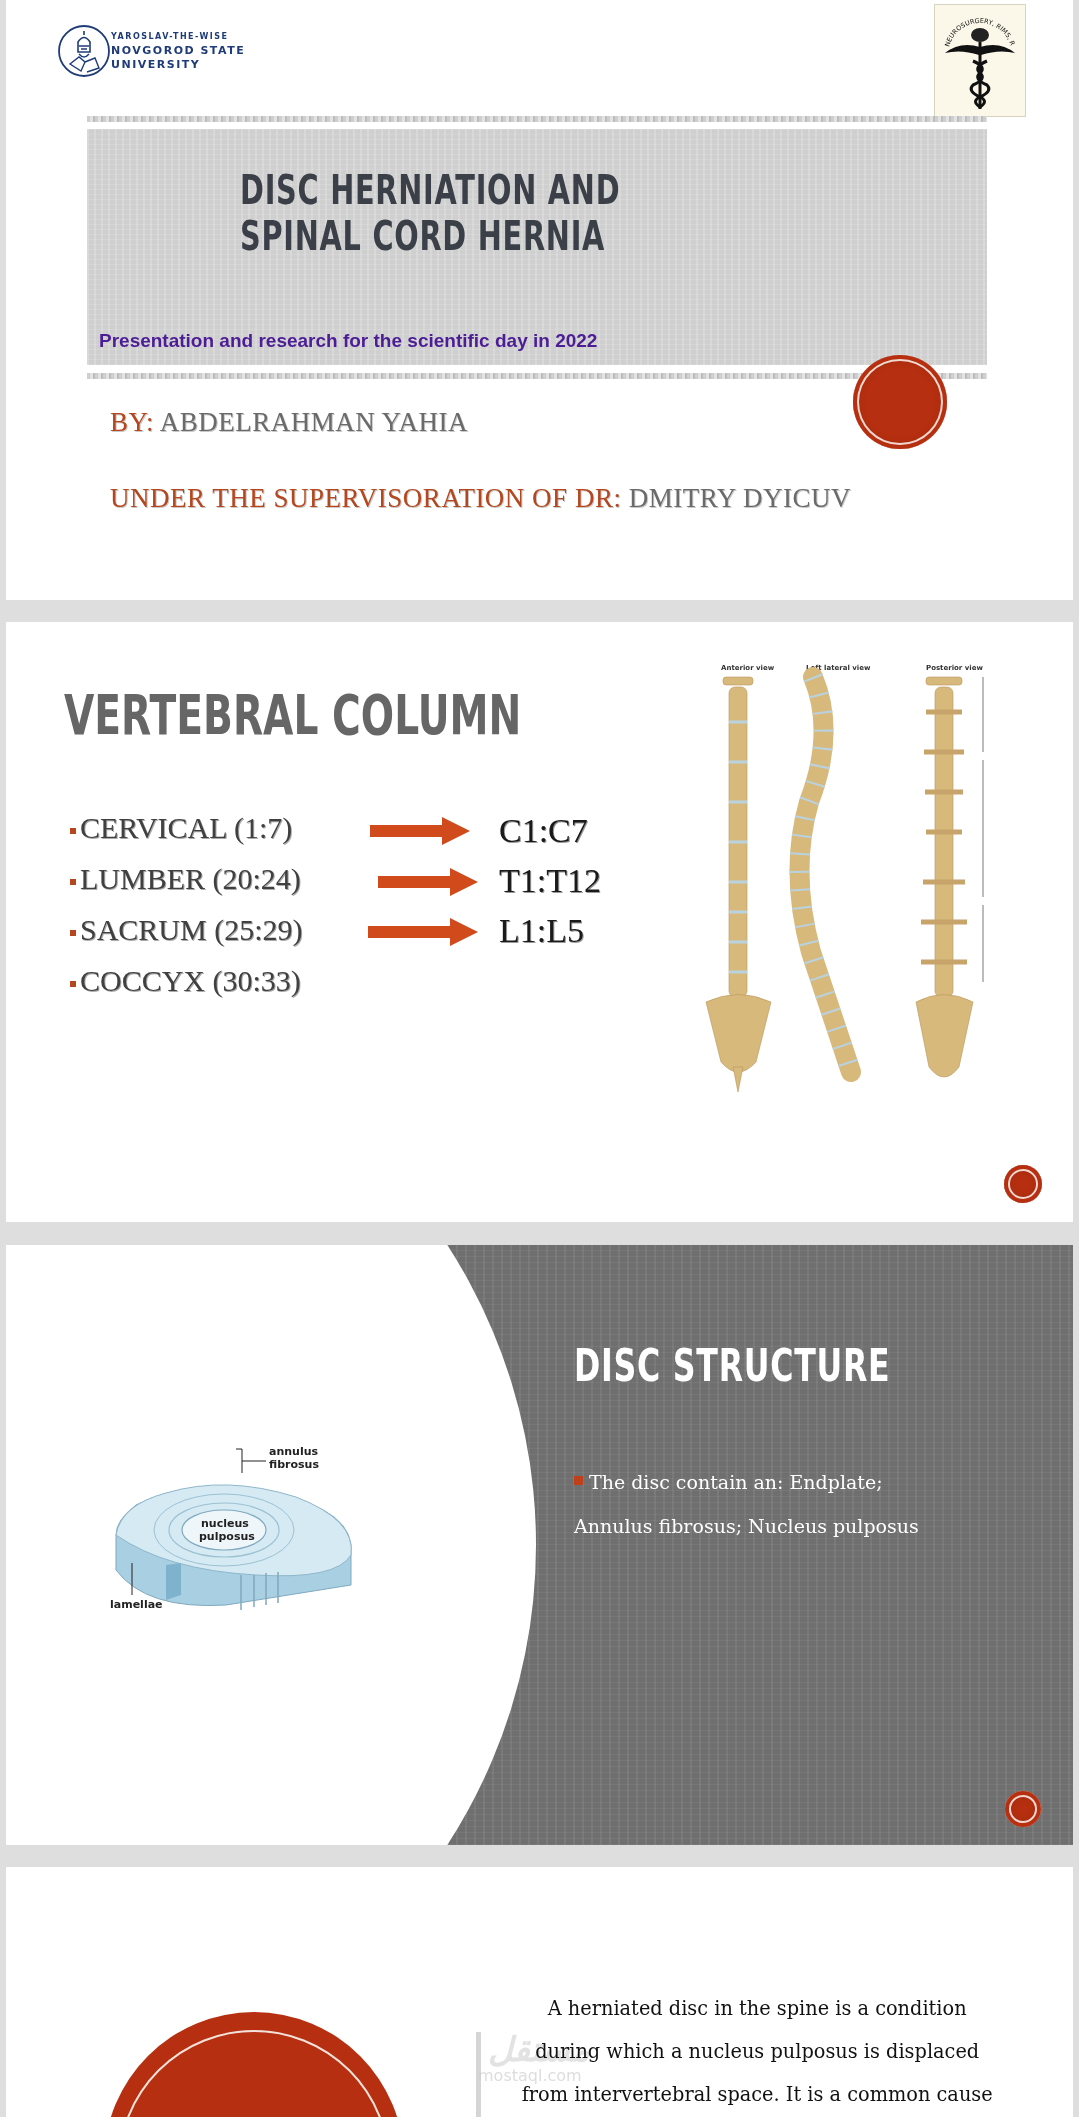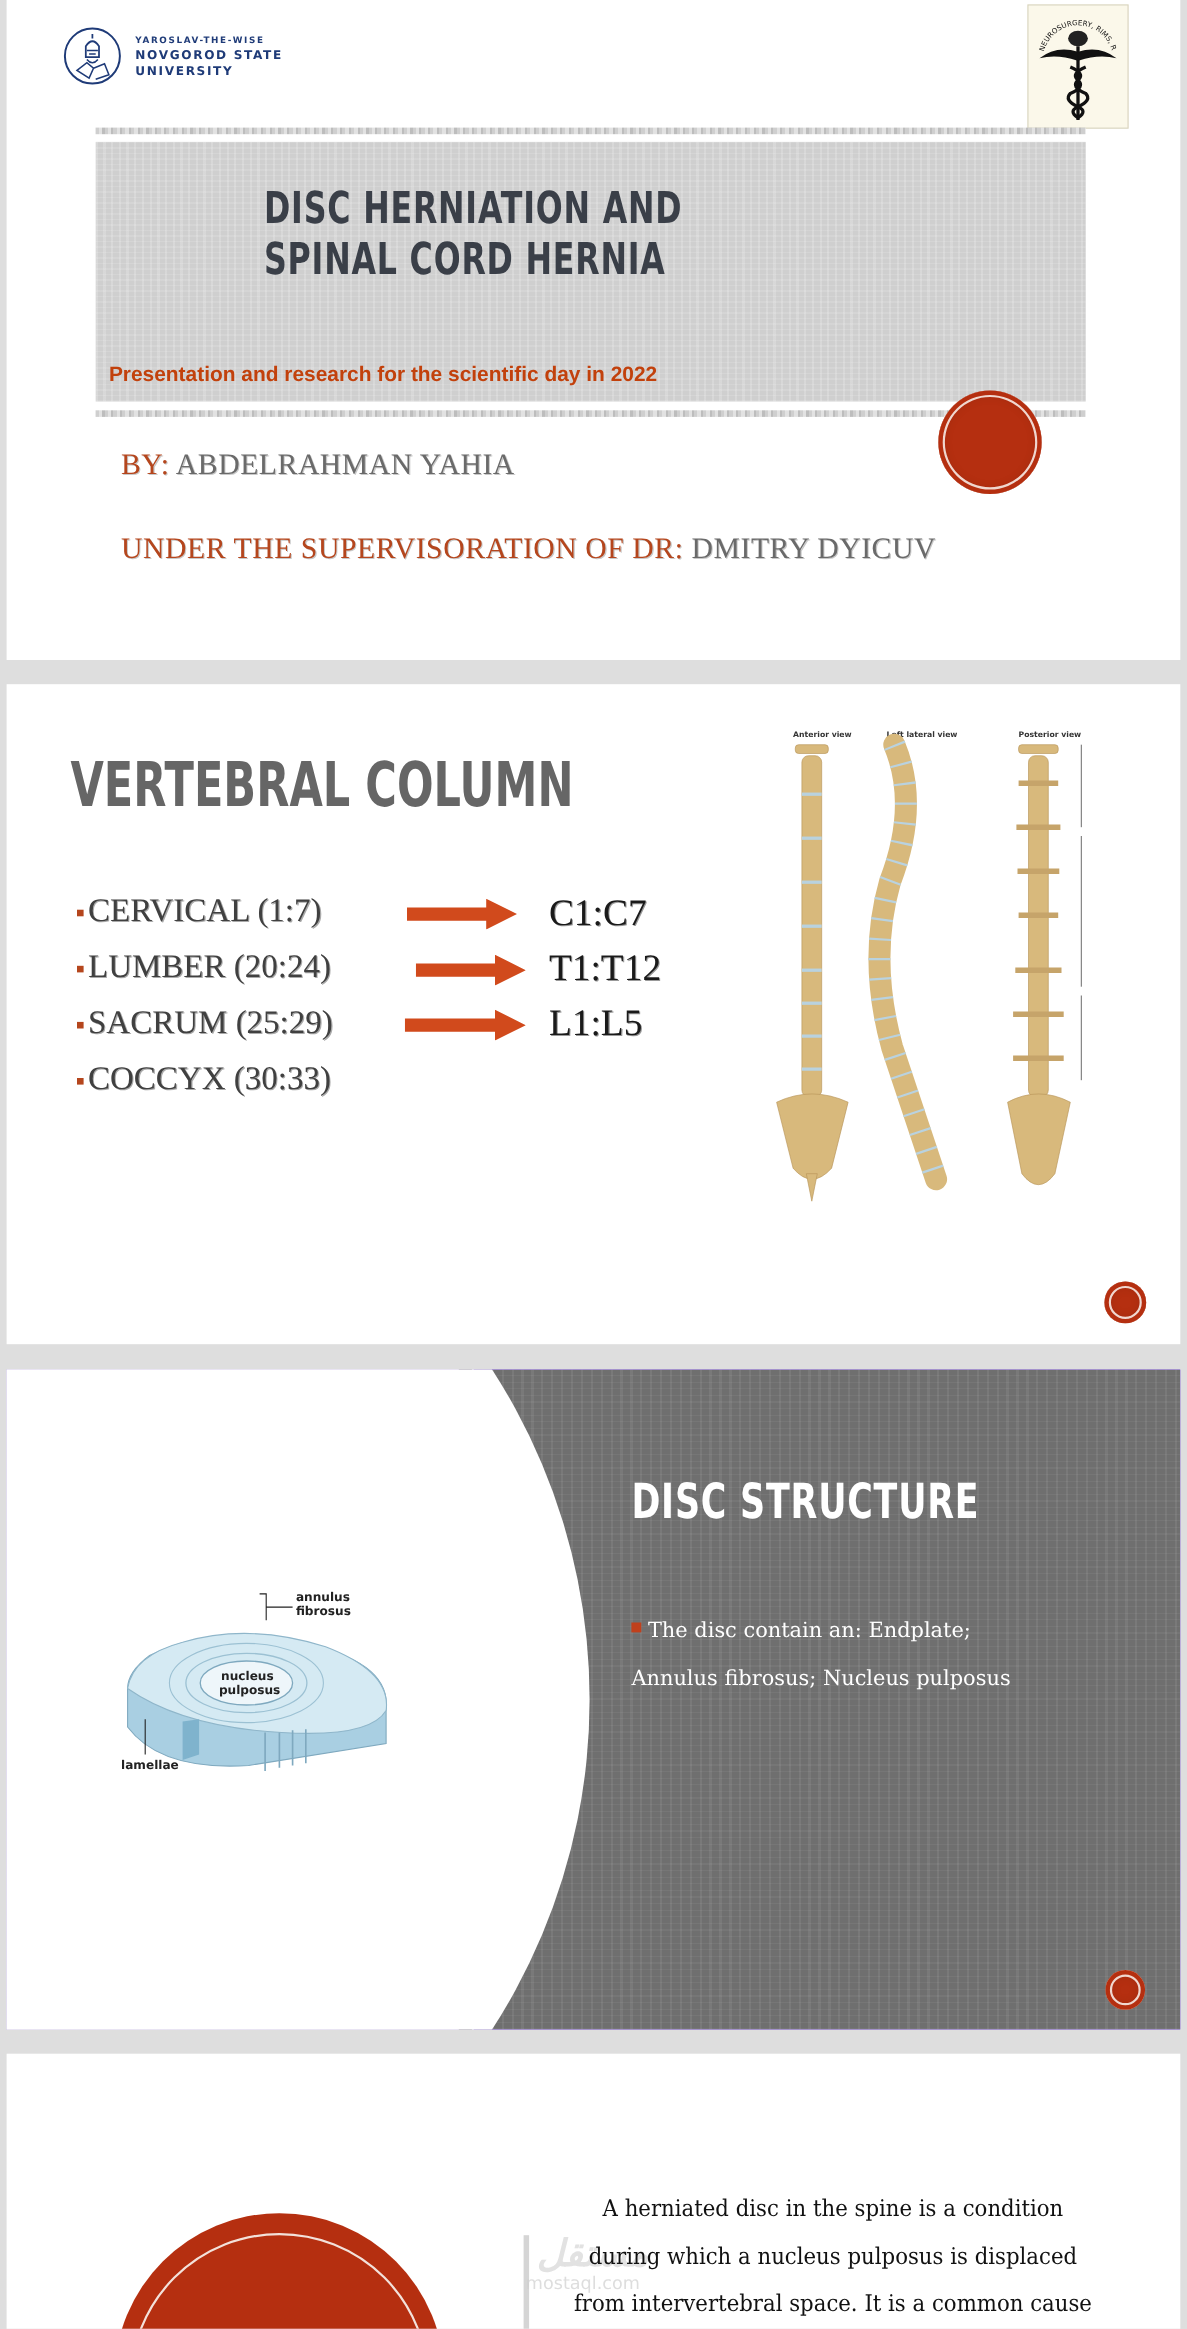--- a/index.html
+++ b/index.html
@@ -1,36 +1,36 @@
 <!DOCTYPE html>
 <html><head>
 <meta charset="utf-8">
 <style>
   html, body { margin:0; padding:0; }
   body { width:1079px; height:2117px; background:#dedede; position:relative; overflow:hidden; font-family:"Liberation Sans", sans-serif; }
   .slide { position:absolute; left:6px; width:1067px; background:#ffffff; overflow:hidden; }
   #s1 { top:0; height:600px; }
   #s2 { top:622px; height:600px; }
-  #s3 { top:1245px; height:600px; background:#8b5cf6; }
+  #s3 { top:1245px; height:600px; background:#be185d; }
   #s4 { top:1867px; height:260px; }
 
   
-  .uni-logo { position:absolute; left:51px; top:24px; display:flex; align-items:center; gap:12px; }
+  .uni-logo { position:absolute; left:51px; top:24px; display:flex; align-items:center; gap:0; }
   .uni-logo .seal { width:54px; height:54px; }
   .uni-text { color:#1f3b78; font-family:"DejaVu Sans", sans-serif; font-weight:bold; letter-spacing:1.5px; line-height:14px; }
   .uni-text .l1 { font-size:8px; }
   .uni-text .l2, .uni-text .l3 { font-size:11px; }
   .med-logo { position:absolute; left:928px; top:4px; width:90px; height:111px; background:#fbf8ea; border:1px solid #d8d3bf; }
   .texture-band { position:absolute; left:81px; width:900px; height:6px; background:repeating-linear-gradient(90deg,#cfcfcf 0 3px,#e2e2e2 3px 6px,#bdbdbd 6px 8px); }
   .title-box { position:absolute; left:81px; top:129px; width:900px; height:236px;
     background: repeating-linear-gradient(90deg, rgba(255,255,255,0.18) 0 2px, rgba(0,0,0,0) 2px 7px),
                 repeating-linear-gradient(0deg, rgba(255,255,255,0.12) 0 1px, rgba(0,0,0,0) 1px 5px),
                 #cfcfcf; }
   .main-title { position:absolute; left:234px; top:167px; font-family:"DejaVu Sans", sans-serif; font-weight:bold; font-size:40px; line-height:46px; color:#3a3f48; transform:scaleX(0.72); transform-origin:left top; letter-spacing:1px; }
-  .subtitle { position:absolute; left:93px; top:330px; font-size:19px; font-weight:bold; color:#c2410c; font-family:"Liberation Sans", sans-serif; }
+  .subtitle { position:absolute; left:93px; top:330px; font-size:19px; font-weight:bold; color:#4c1d95; font-family:"Liberation Sans", sans-serif; }
   .red-disc { position:absolute; border-radius:50%; background:#b52f10; box-shadow:inset 0 0 0 4px #b52f10, inset 0 0 0 6px #f0d7cf, inset 0 0 12px rgba(0,0,0,0.25); }
   .byline { position:absolute; left:104px; font-family:"Liberation Serif", serif; font-size:27px; letter-spacing:0.5px; text-shadow:1px 1px 0 #c8c8c8; }
   .byline .accent { color:#b5461d; }
   .byline .name { color:#6a6a6a; }
 
   
   .vc-title { position:absolute; left:58px; top:60px; font-family:"DejaVu Sans", sans-serif; font-weight:bold; font-size:56px; color:#666; transform:scaleX(0.7); transform-origin:left top; }
   .vc-list { position:absolute; left:64px; top:180px; margin:0; padding:0; list-style:none; }
   .vc-list li { font-family:"Liberation Serif", serif; font-size:30px; line-height:51px; color:#404040; text-shadow:1px 1px 0 #aaa; height:51px; white-space:nowrap; }
   .vc-list li .bul { display:inline-block; width:6px; height:6px; background:#b5461d; margin-right:4px; vertical-align:middle; }

